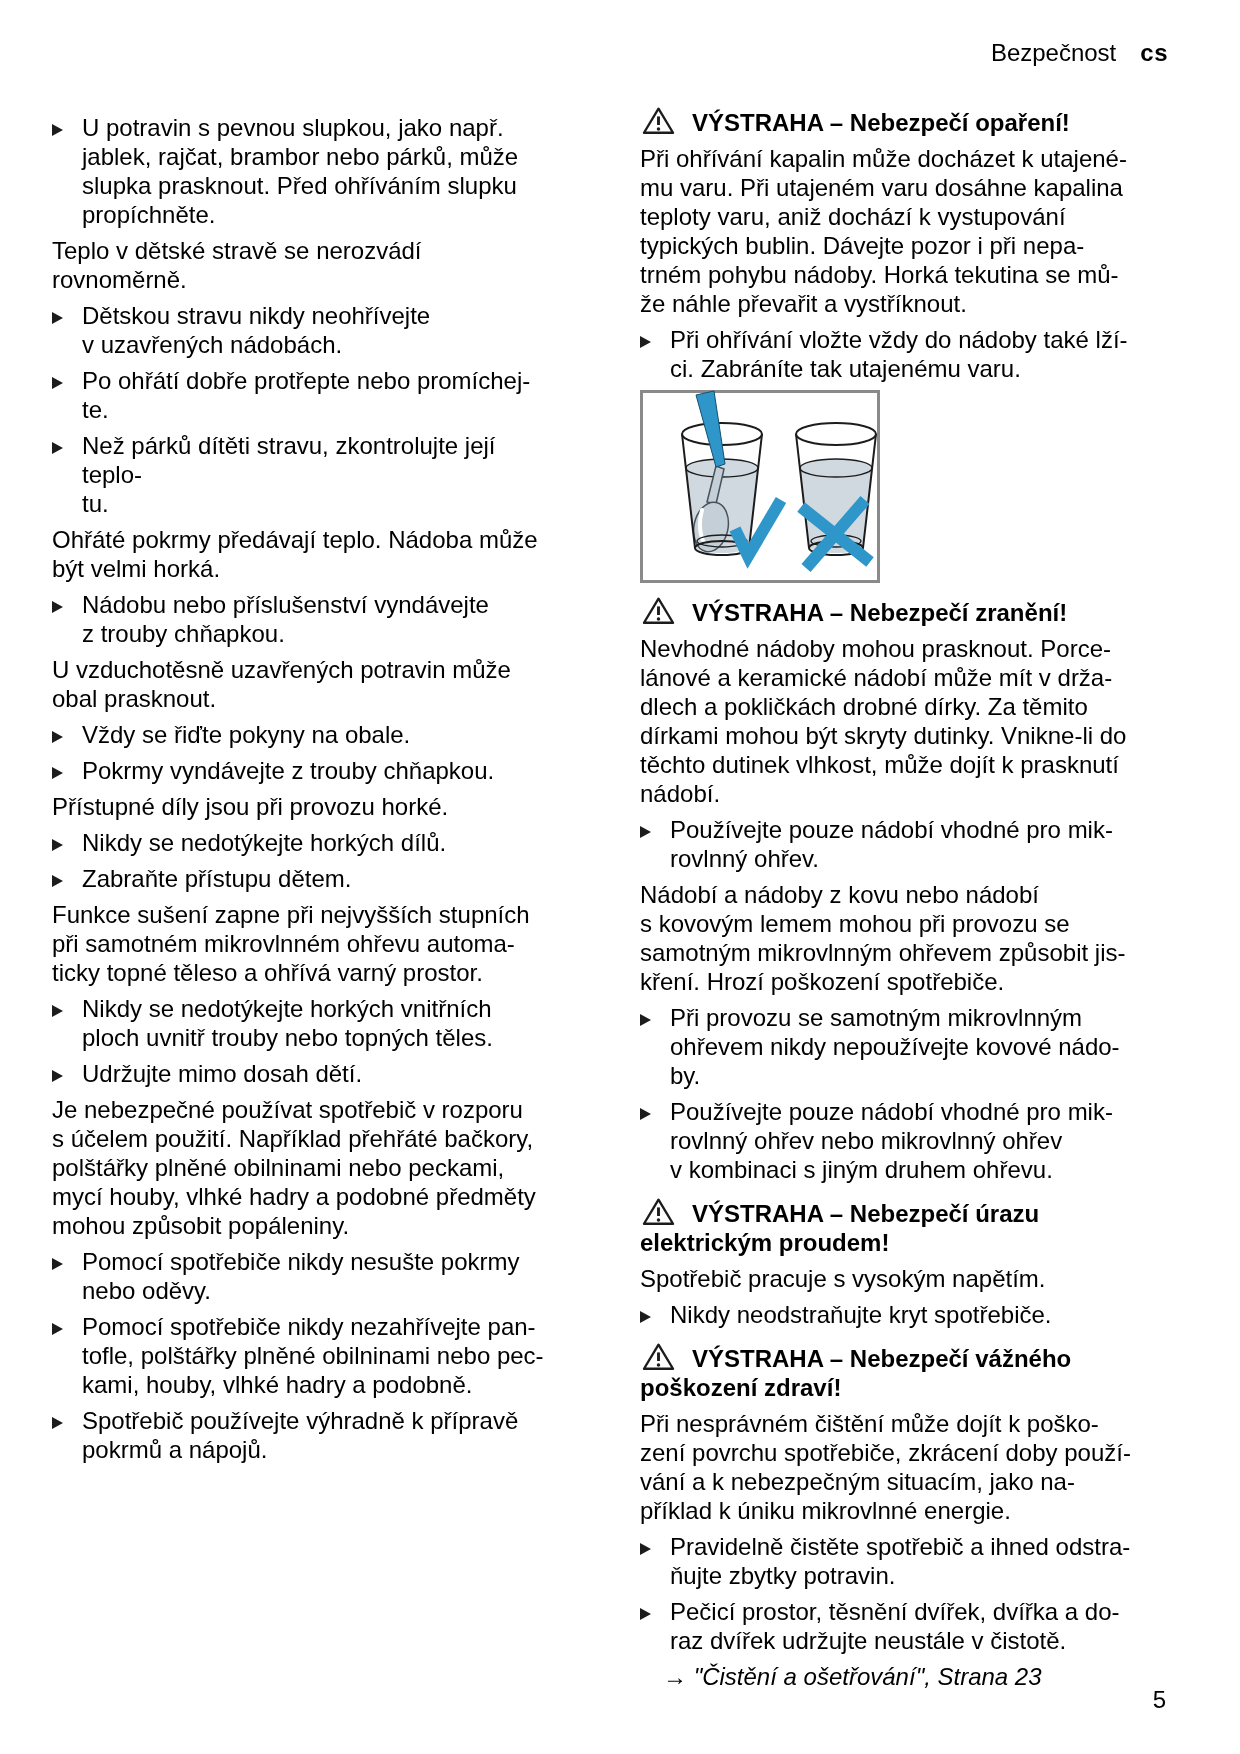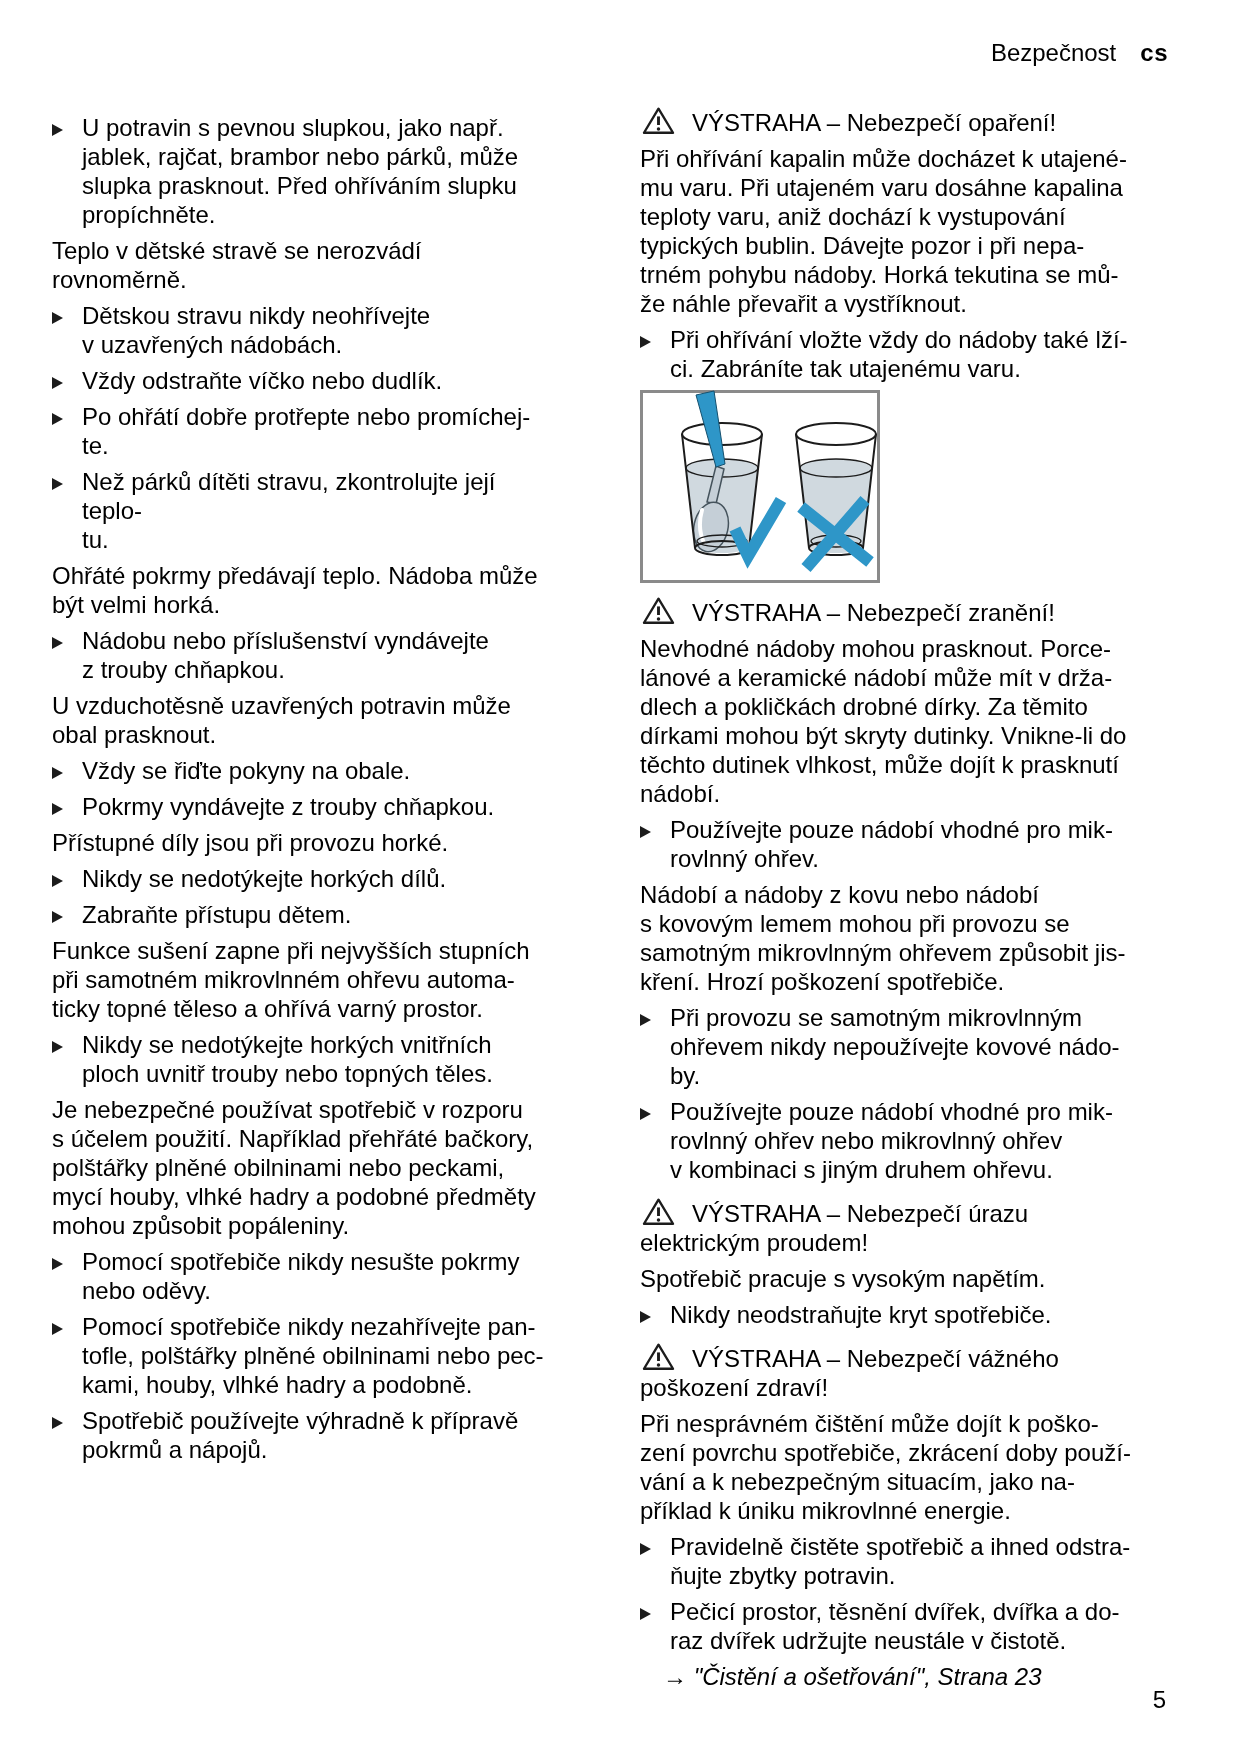--- a/index.html
+++ b/index.html
@@ -18,21 +18,21 @@
   .col p, .col div, .col figure { margin:7px; }
   .para, .bullet-text, .warn-text, .ref { white-space:pre-line; }
   .bullet { display:flex; }
   .marker { flex:0 0 30px; }
   .tri {
     display:inline-block; width:0; height:0;
     border-left:11px solid #1c1c1c;
     border-top:6.5px solid transparent; border-bottom:6.5px solid transparent;
     margin-top:8px;
   }
-  .warn { font-weight:400; margin-top:13px !important; }
+  .warn { font-weight:700; margin-top:13px !important; }
   .col > .warn:first-child { margin-top:0 !important; }
   .warn-icon { display:inline-block; width:33px; height:29px; margin-right:17px; margin-left:2px; vertical-align:-4px; }
   .warn-icon svg { display:block; width:100%; height:100%; }
   .illus { margin:8px 0 11px 30px; width:240px; height:193px; }
   .illus svg { display:block; }
   .ref { font-style:italic; margin-left:30px !important; }
   .pagenum { position:absolute; right:74px; bottom:40px; font-size:24px; }
 </style>
 </head>
 <body>
@@ -54,24 +54,20 @@
         </div>
         <p class="para">Teplo v dětské stravě se nerozvádí
 rovnoměrně.</p>
         <div class="bullet">
           <span class="marker"><i class="tri"></i></span>
           <span class="bullet-text">Dětskou stravu nikdy neohřívejte
 v uzavřených nádobách.</span>
         </div>
         <div class="bullet">
           <span class="marker"><i class="tri"></i></span>
-          <span class="bullet-text">Vždy odstraňte víčko nebo dudlík.</span>
-        </div>
-        <div class="bullet">
-          <span class="marker"><i class="tri"></i></span>
           <span class="bullet-text">Po ohřátí dobře protřepte nebo promíchej-
 te.</span>
         </div>
         <div class="bullet">
           <span class="marker"><i class="tri"></i></span>
           <span class="bullet-text">Než párků dítěti stravu, zkontrolujte její teplo-
 tu.</span>
         </div>
         <p class="para">Ohřáté pokrmy předávají teplo. Nádoba může
 být velmi horká.</p>
@@ -99,20 +95,24 @@
           <span class="marker"><i class="tri"></i></span>
           <span class="bullet-text">Zabraňte přístupu dětem.</span>
         </div>
         <p class="para">Funkce sušení zapne při nejvyšších stupních
 při samotném mikrovlnném ohřevu automa-
 ticky topné těleso a ohřívá varný prostor.</p>
         <div class="bullet">
           <span class="marker"><i class="tri"></i></span>
           <span class="bullet-text">Nikdy se nedotýkejte horkých vnitřních
 ploch uvnitř trouby nebo topných těles.</span>
+        </div>
+        <div class="bullet">
+          <span class="marker"><i class="tri"></i></span>
+          <span class="bullet-text">Udržujte mimo dosah dětí.</span>
         </div>
         <p class="para">Je nebezpečné používat spotřebič v rozporu
 s účelem použití. Například přehřáté bačkory,
 polštářky plněné obilninami nebo peckami,
 mycí houby, vlhké hadry a podobné předměty
 mohou způsobit popáleniny.</p>
         <div class="bullet">
           <span class="marker"><i class="tri"></i></span>
           <span class="bullet-text">Pomocí spotřebiče nikdy nesušte pokrmy
 nebo oděvy.</span>

